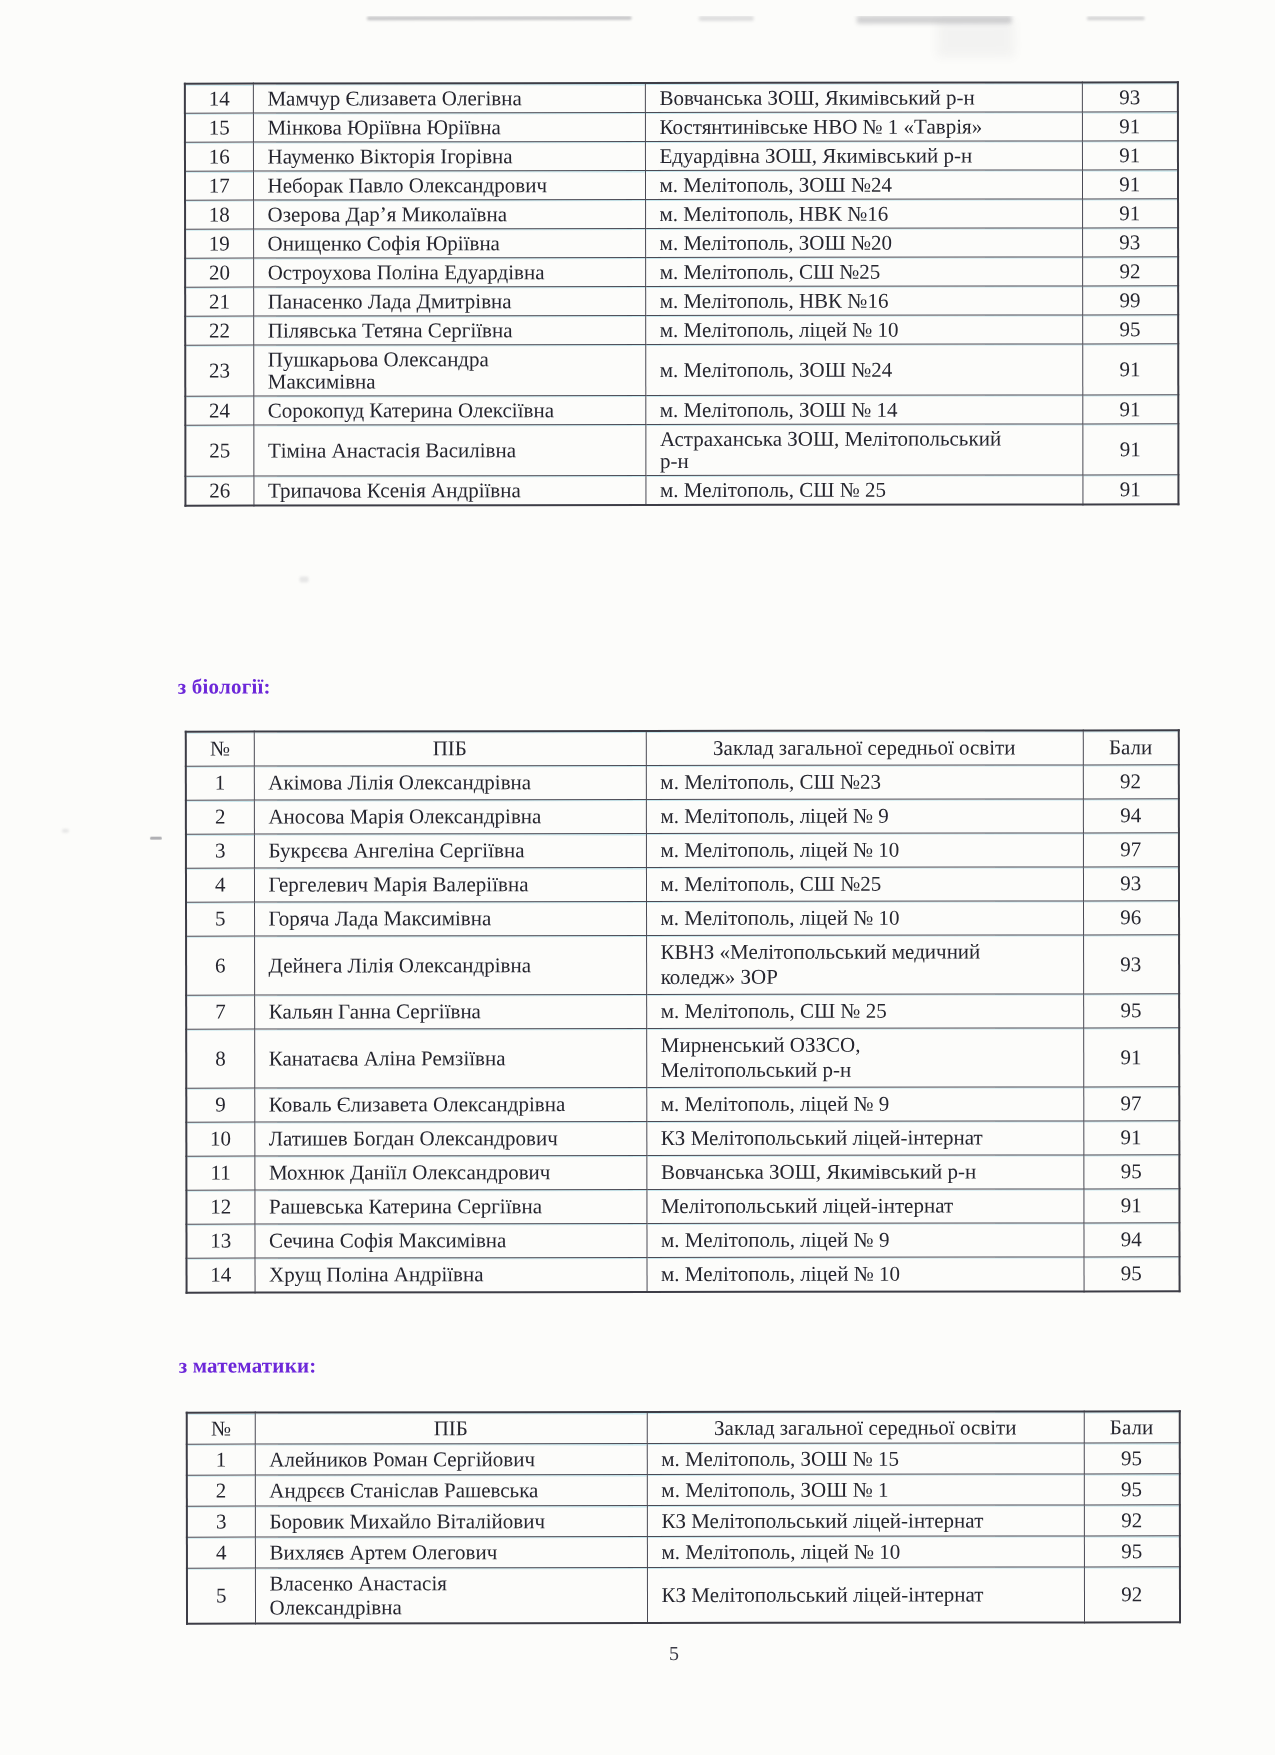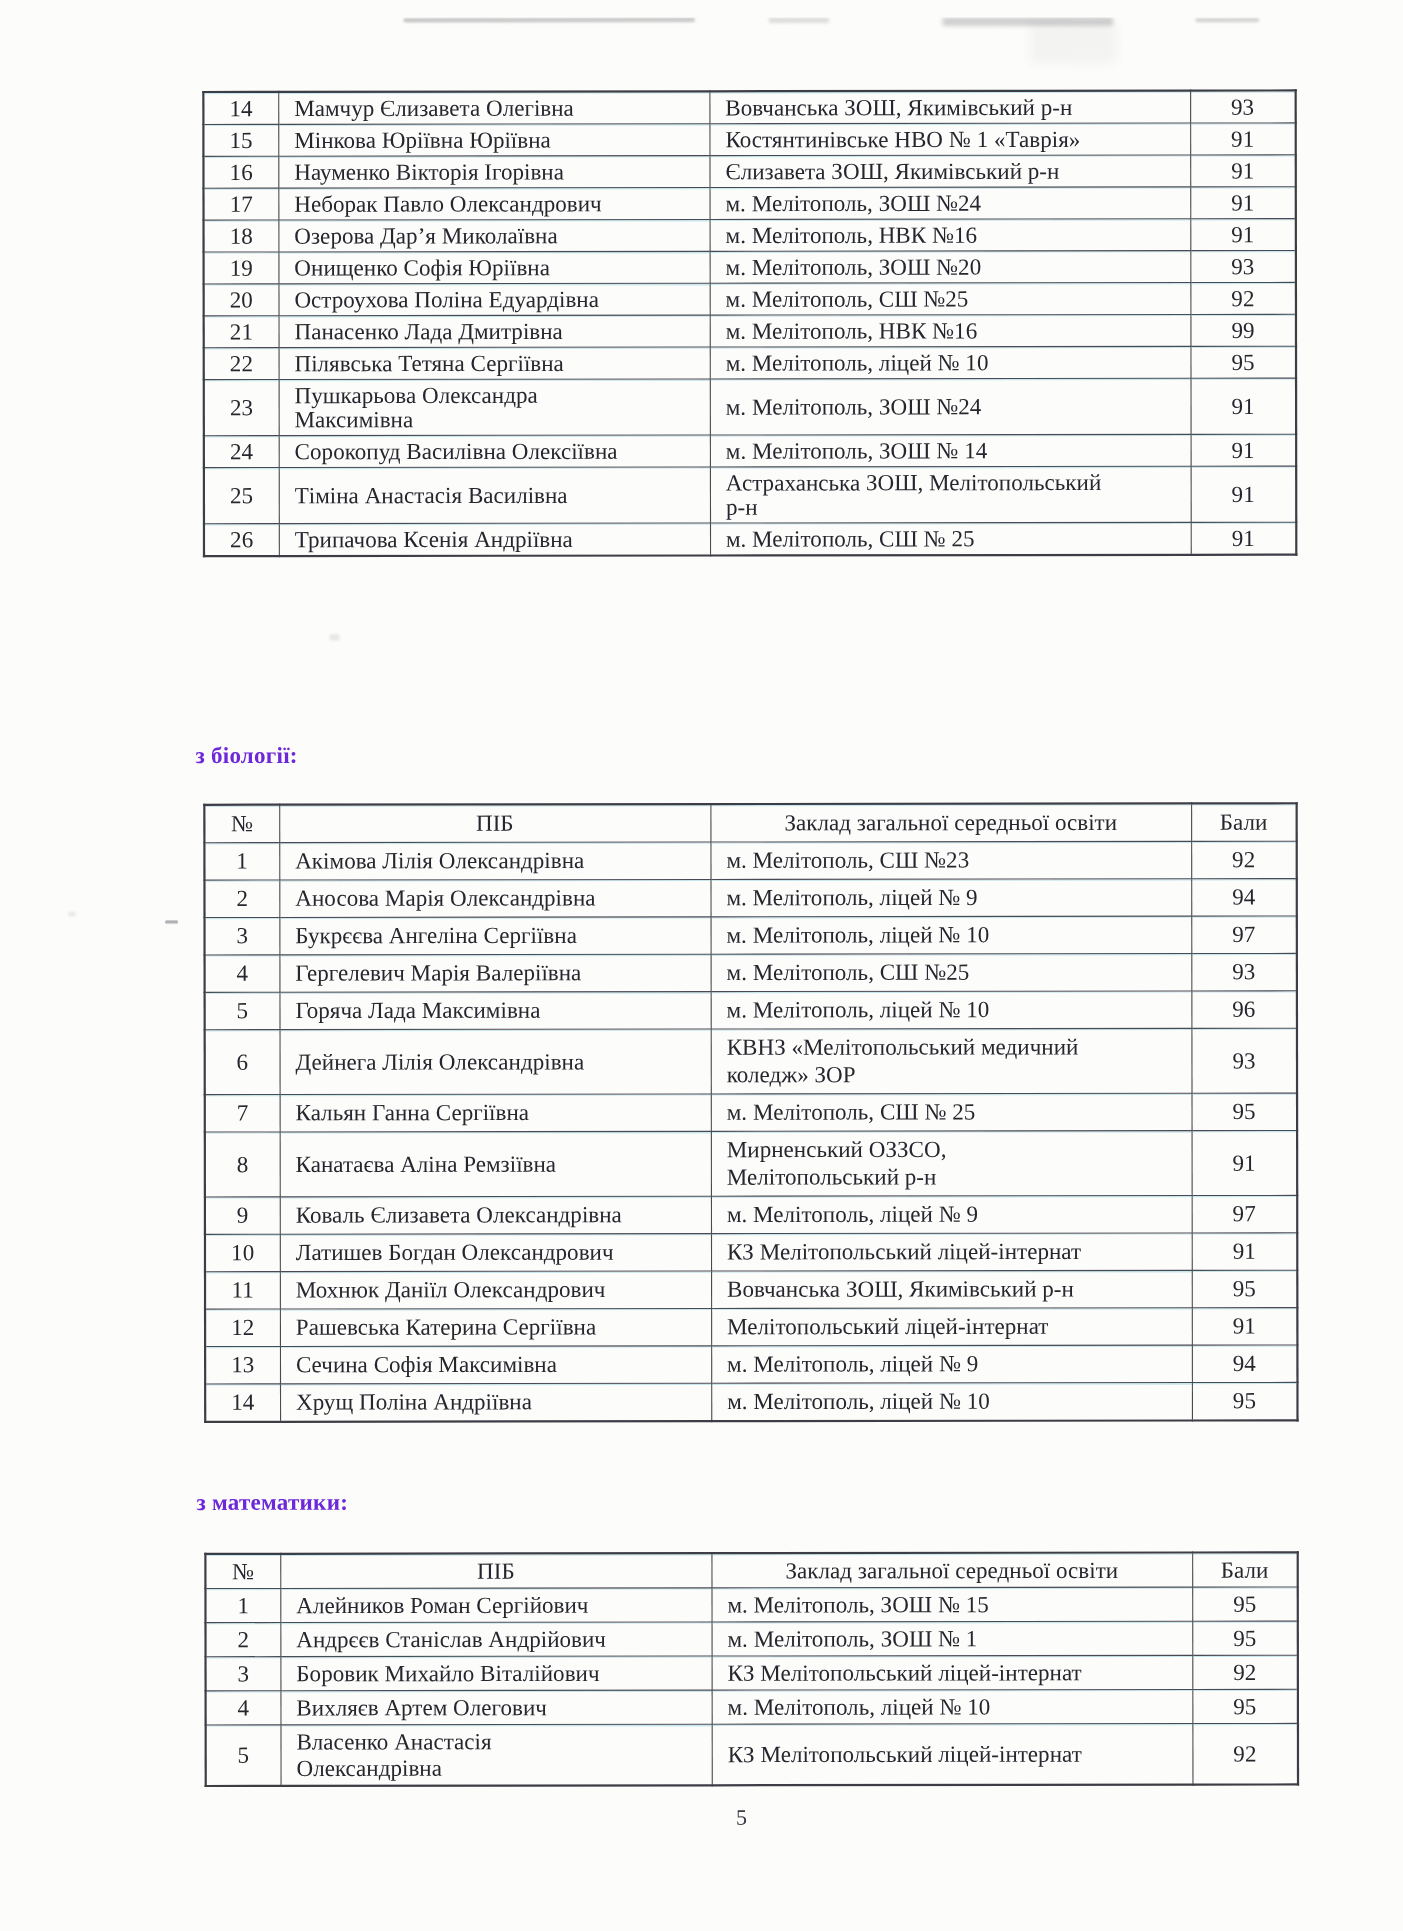--- a/index.html
+++ b/index.html
@@ -102,21 +102,21 @@
           </tr>
           <tr>
             <td class="c-num">15</td>
             <td class="c-name">Мінкова Юріївна Юріївна</td>
             <td class="c-school">Костянтинівське НВО № 1 «Таврія»</td>
             <td class="c-score">91</td>
           </tr>
           <tr>
             <td class="c-num">16</td>
             <td class="c-name">Науменко Вікторія Ігорівна</td>
-            <td class="c-school">Єлизавета ЗОШ, Якимівський р-н</td>
+            <td class="c-school">Едуардівна ЗОШ, Якимівський р-н</td>
             <td class="c-score">91</td>
           </tr>
           <tr>
             <td class="c-num">17</td>
             <td class="c-name">Неборак Павло Олександрович</td>
             <td class="c-school">м. Мелітополь, ЗОШ №24</td>
             <td class="c-score">91</td>
           </tr>
           <tr>
             <td class="c-num">18</td>
@@ -150,21 +150,21 @@
           </tr>
           <tr>
             <td class="c-num">23</td>
             <td class="c-name">Пушкарьова Олександра
 Максимівна</td>
             <td class="c-school">м. Мелітополь, ЗОШ №24</td>
             <td class="c-score">91</td>
           </tr>
           <tr>
             <td class="c-num">24</td>
-            <td class="c-name">Сорокопуд Василівна Олексіївна</td>
+            <td class="c-name">Сорокопуд Катерина Олексіївна</td>
             <td class="c-school">м. Мелітополь, ЗОШ № 14</td>
             <td class="c-score">91</td>
           </tr>
           <tr>
             <td class="c-num">25</td>
             <td class="c-name">Тіміна Анастасія Василівна</td>
             <td class="c-school">Астраханська ЗОШ, Мелітопольський
 р-н</td>
             <td class="c-score">91</td>
           </tr>
@@ -303,21 +303,21 @@
       </thead>
       <tbody>
           <tr>
             <td class="c-num">1</td>
             <td class="c-name">Алейников Роман Сергійович</td>
             <td class="c-school">м. Мелітополь, ЗОШ № 15</td>
             <td class="c-score">95</td>
           </tr>
           <tr>
             <td class="c-num">2</td>
-            <td class="c-name">Андрєєв Станіслав Андрійович</td>
+            <td class="c-name">Андрєєв Станіслав Рашевська</td>
             <td class="c-school">м. Мелітополь, ЗОШ № 1</td>
             <td class="c-score">95</td>
           </tr>
           <tr>
             <td class="c-num">3</td>
             <td class="c-name">Боровик Михайло Віталійович</td>
             <td class="c-school">КЗ Мелітопольський ліцей-інтернат</td>
             <td class="c-score">92</td>
           </tr>
           <tr>

